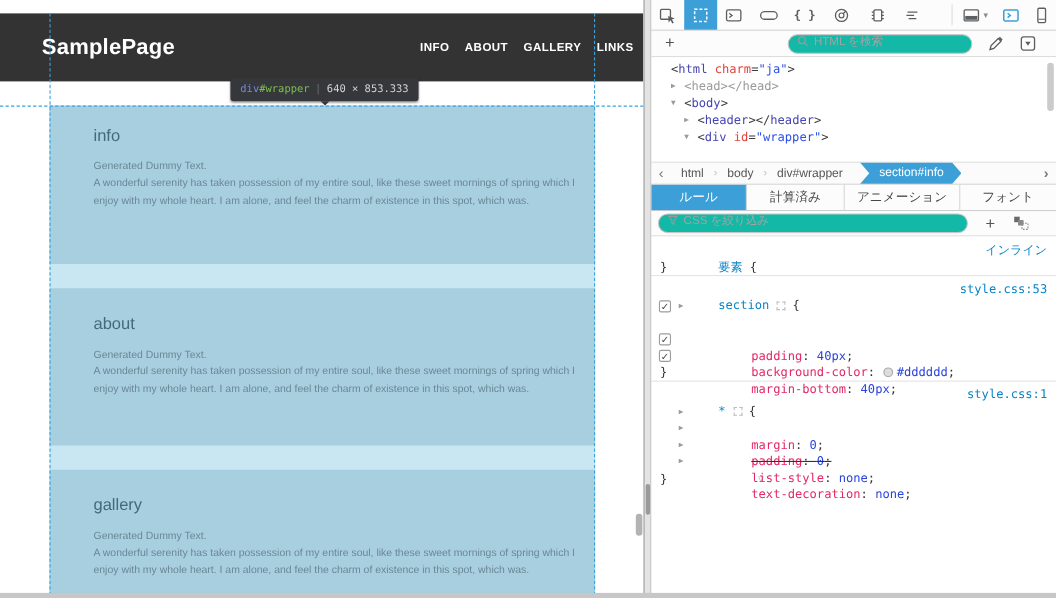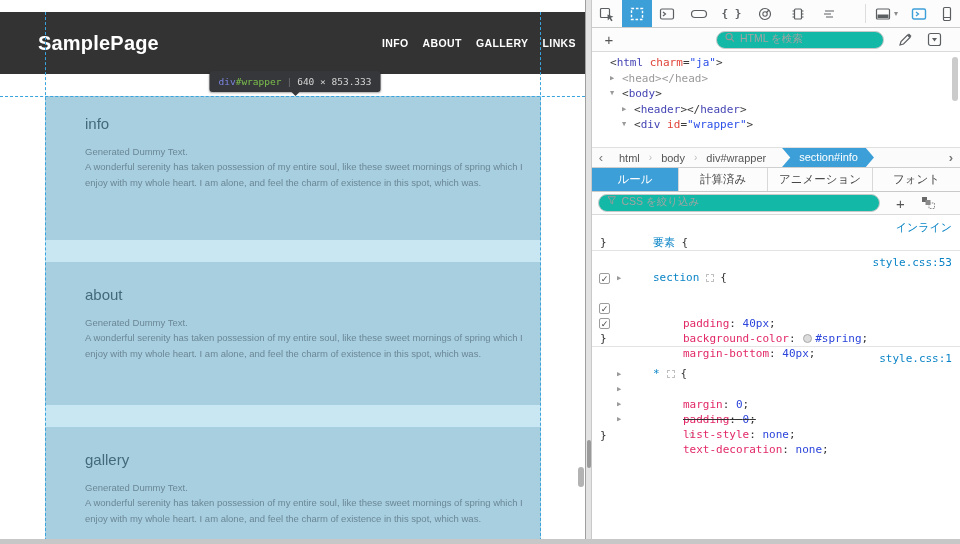--- a/index.html
+++ b/index.html
@@ -293,21 +293,21 @@
         <span class="r-sel">section</span><span class="rule-gear"></span><span>{</span>
         <span class="r-src">style.css:53</span>
       </div>
       <div class="r-row prop" style="top:56px;">
         <span class="check">✓</span>
         <span class="twisty">▶</span>
         <span class="p-name">padding</span><span class="p-colon">: </span><span class="p-val">40px</span><span class="p-semi">;</span>
       </div>
       <div class="r-row prop" style="top:86px;">
         <span class="check">✓</span>
-        <span class="p-name">background-color</span><span class="p-colon">: </span><span class="swatch"></span><span class="p-val">#spring</span><span class="p-semi">;</span>
+        <span class="p-name">background-color</span><span class="p-colon">: </span><span class="swatch"></span><span class="p-val">#dddddd</span><span class="p-semi">;</span>
       </div>
       <div class="r-row prop" style="top:101px;">
         <span class="check">✓</span>
         <span class="p-name">margin-bottom</span><span class="p-colon">: </span><span class="p-val">40px</span><span class="p-semi">;</span>
       </div>
       <div class="r-row r-close" style="top:116px;">}</div>
 
       <div class="r-divider" style="top:131px;"></div>
 
       <div class="r-row" style="top:136px;">

